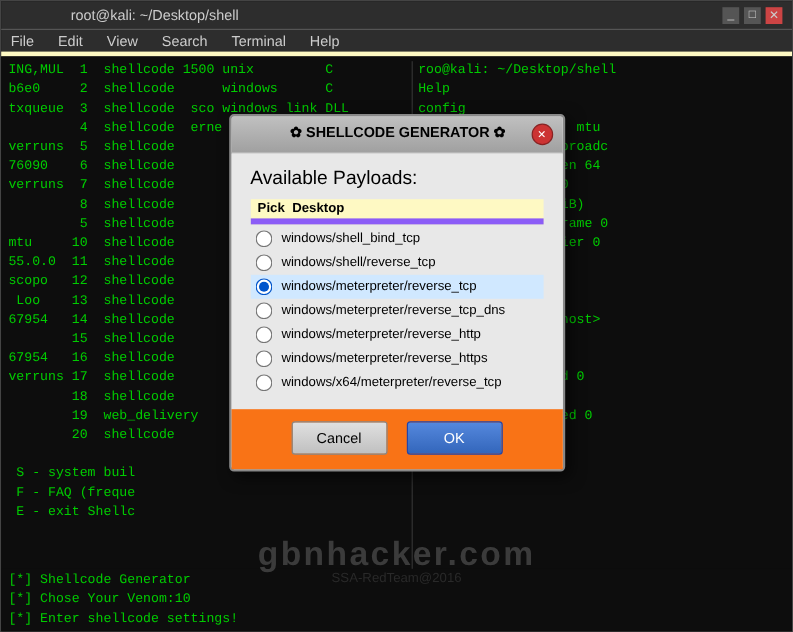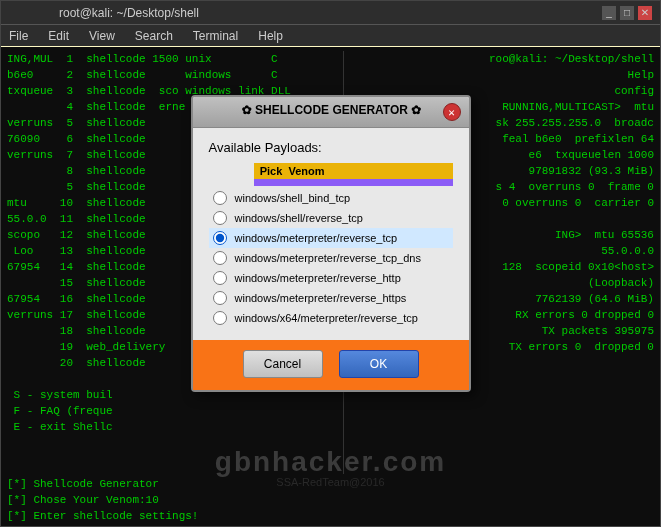--- a/index.html
+++ b/index.html
@@ -57,21 +57,21 @@
       font-family: sans-serif;
     }
 
     .menu-bar {
       background: #2d2d2d;
       height: 22px;
       display: flex;
       align-items: center;
       padding: 0 4px;
       gap: 12px;
-      border-bottom: 1px solid #fef9c3;
+      border-bottom: 4px solid #fef9c3;
     }
 
     .menu-item {
       color: #ccc;
       font-size: 12px;
       font-family: sans-serif;
       cursor: pointer;
       padding: 2px 4px;
     }
 
@@ -149,21 +149,21 @@
       font-size: 11px;
       font-weight: bold;
     }
 
     .dialog-body {
       padding: 12px 16px;
       background: #e8e8e8;
     }
 
     .dialog-subtitle {
-      font-size: 13px;
+      font-size: 16px;
       font-family: sans-serif;
       color: #000;
       margin-bottom: 8px;
     }
 
     .payload-row {
       display: flex;
       align-items: center;
       padding: 3px 0;
     }
@@ -180,25 +180,24 @@
     .payload-label {
       font-size: 11px;
       font-family: sans-serif;
       color: #000;
       cursor: pointer;
     }
 
     .table-header-row {
       display: flex;
       align-items: center;
-      background: #eab308;
+      background: #fef9c3;
       padding: 2px 0;
-      border-bottom: 7px solid #8b5cf6;
+      border-bottom: 5px solid #8b5cf6;
       margin-bottom: 2px;
-      margin-left: 45px;
     }
 
     .col-pick {
       width: 35px;
       text-align: center;
       font-size: 11px;
       font-family: sans-serif;
       font-weight: bold;
       color: #000;
     }
@@ -325,21 +324,21 @@
         <div class="term-line">verruns 17  shellcode</div>
         <div class="term-line">        18  shellcode</div>
         <div class="term-line">        19  web_delivery</div>
         <div class="term-line">        20  shellcode</div>
         <div class="term-line">&nbsp;</div>
         <div class="term-line"> S - system buil</div>
         <div class="term-line"> F - FAQ (freque</div>
         <div class="term-line"> E - exit Shellc</div>
       </div>
 
-      <div style="width:48%; overflow:hidden; border-left: 1px solid #333; padding-left:4px;text-align:right;">
+      <div style="width:48%; overflow:hidden; border-left: 1px solid #333; padding-left:4px;">
         <div class="term-line">roo@kali: ~/Desktop/shell</div>
         <div class="term-line">Help</div>
         <div class="term-line">config</div>
         <div class="term-line">RUNNING,MULTICAST&gt;  mtu</div>
         <div class="term-line">sk 255.255.255.0  broadc</div>
         <div class="term-line">feal b6e0  prefixlen 64</div>
         <div class="term-line">e6  txqueuelen 1000</div>
         <div class="term-line">  97891832 (93.3 MiB)</div>
         <div class="term-line">s 4  overruns 0  frame 0</div>
         <div class="term-line">0 overruns 0  carrier 0</div>
@@ -376,21 +375,21 @@
         <div style="width:20px"></div>
         <span class="dialog-title">✿ SHELLCODE GENERATOR ✿</span>
         <div class="dialog-close">✕</div>
       </div>
 
       <div class="dialog-body">
         <div class="dialog-subtitle">Available Payloads:</div>
 
         <div class="table-header-row">
           <span class="col-pick">Pick</span>
-          <span class="col-option">Venom</span>
+          <span class="col-option">Desktop</span>
         </div>
 
         <div class="payload-row">
           <input type="radio" class="payload-radio" name="payload" style="">
           <label class="payload-label">windows/shell_bind_tcp</label>
         </div>
         <div class="payload-row">
           <input type="radio" class="payload-radio" name="payload" style="">
           <label class="payload-label">windows/shell/reverse_tcp</label>
         </div>

